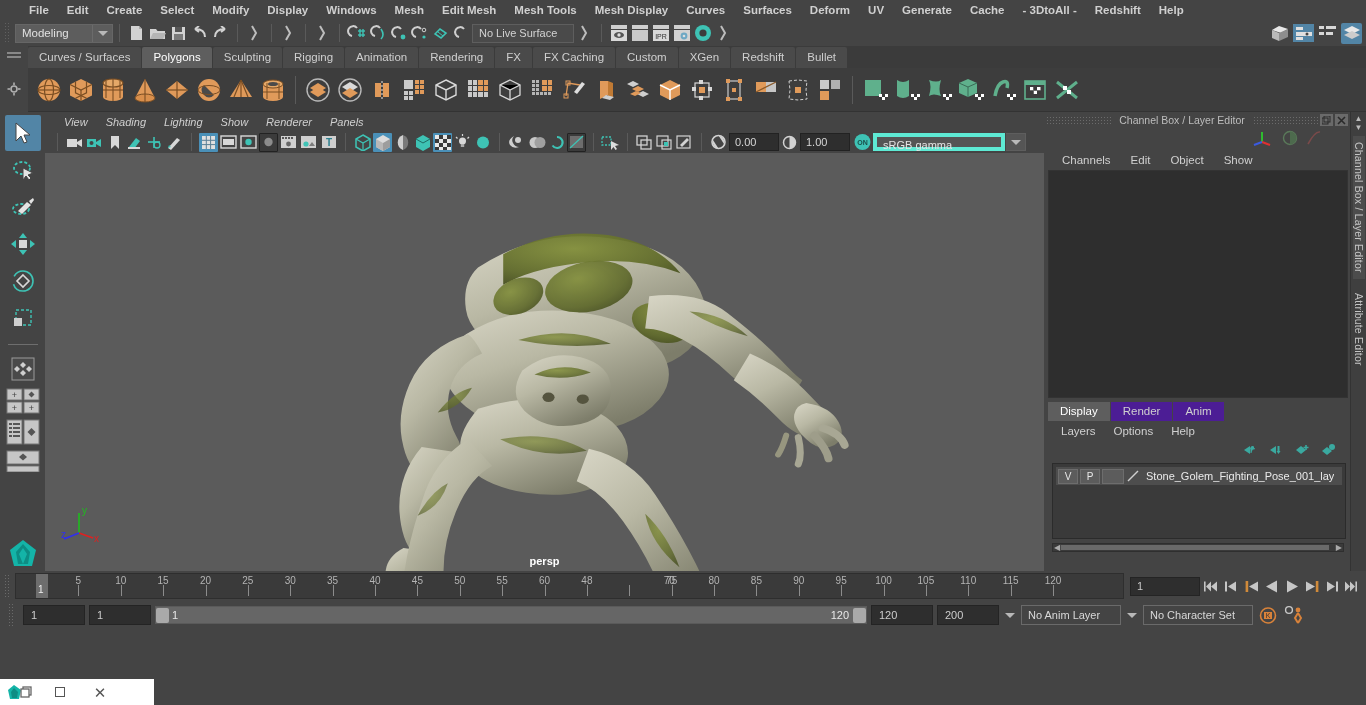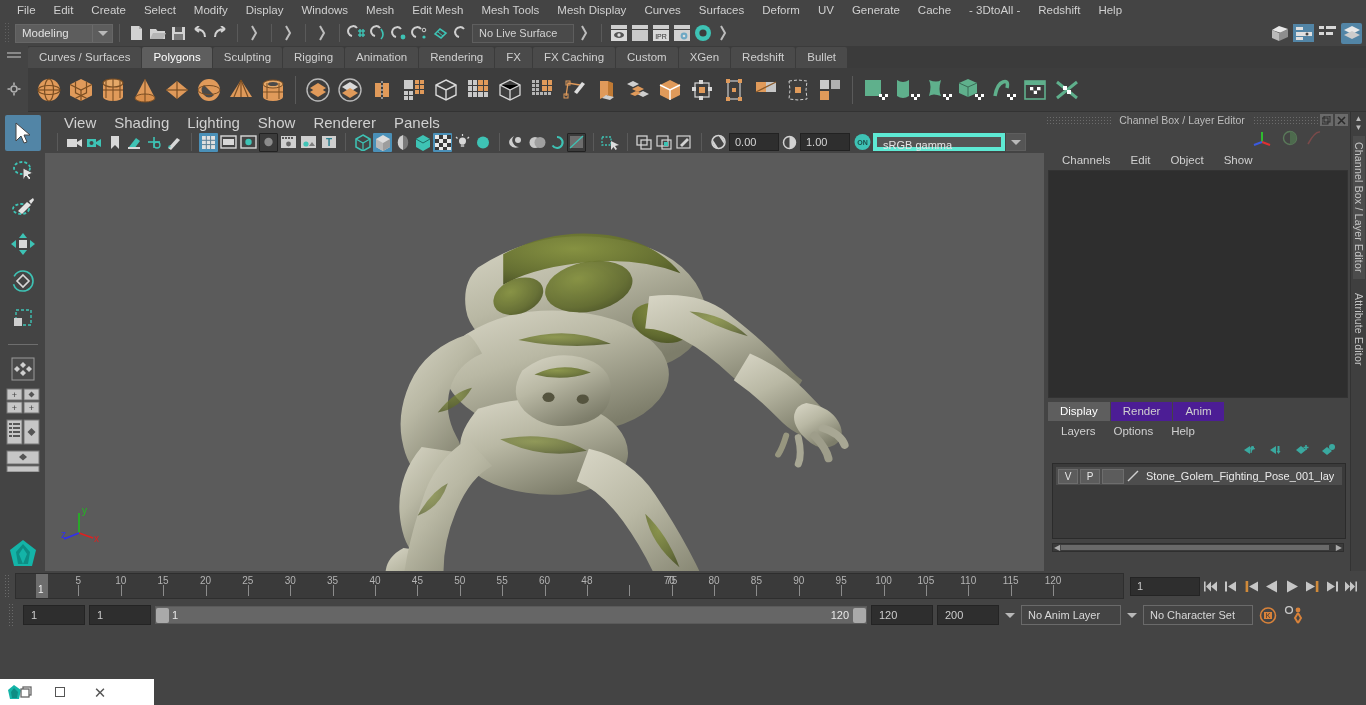--- a/index.html
+++ b/index.html
@@ -6,21 +6,21 @@
   body {
     width:1366px; height:705px; overflow:hidden;
     background:#444444;
     font-family:"Liberation Sans", sans-serif;
     font-size:11px; color:#c8c8c8;
     -webkit-font-smoothing:antialiased;
   }
   .app { position:relative; width:1366px; height:705px; background:#444444; }
 
   
-  .menubar { display:flex; align-items:center; height:20px; background:#444444; padding-left:8px; }
+  .menubar { display:flex; align-items:center; height:20px; background:#444444; padding-left:20px;font-weight:bold; }
   .menubar .mi { padding:0 9px; font-size:11.5px; color:#d0d0d0; line-height:20px; white-space:nowrap; }
 
   
   .statusline { display:flex; align-items:center; height:26px; background:#444444; padding-left:4px; gap:0px; position:relative; }
   .gripdots { width:7px; height:22px; margin-right:4px;
     background-image: radial-gradient(#6a6a6a 40%, transparent 41%);
     background-size:3px 3px; opacity:.75; }
   .menuset { display:flex; align-items:center; width:98px; height:19px; background:#5d5d5d; border:1px solid #666;}
   .menuset .lbl { flex:1; padding-left:6px; font-size:11.5px; color:#e0e0e0; }
   .menuset .arw { width:20px; height:17px; background:#5d5d5d; display:flex; align-items:center; justify-content:center; border-left:1px solid #6b6b6b;}
@@ -50,21 +50,21 @@
   .mainrow { display:flex; height:459px; }
   .toolbox { width:45px; background:#444; display:flex; flex-direction:column; align-items:center; padding-top:3px; }
   .tbi { width:36px; height:36px; margin-bottom:1px; display:flex; align-items:center; justify-content:center; border-radius:2px;}
   .tbi.sel { background:#5285a6; }
   .tbdiv { width:30px; height:1px; background:#6e6e6e; margin:7px 0 6px; }
   .tbq { width:34px; margin-bottom:3px; }
 
   
   .vpcol { flex:1; display:flex; flex-direction:column; background:#444; padding:1px 2px 0 0; }
   .vpmenubar { height:18px; display:flex; align-items:center; background:#444; padding-left:10px; }
-  .vpmenubar .mi { padding:0 9px; font-size:15px; color:#d0d0d0; }
+  .vpmenubar .mi { padding:0 9px; font-size:11px; color:#d0d0d0;font-style:italic; }
   .vptoolbar { height:22px; display:flex; align-items:center; background:#444; padding-left:6px; gap:1px;}
   .vti { width:19px; height:19px; display:flex; align-items:center; justify-content:center; border-radius:1px;}
   .vti.on { background:#4a90b8; }
   .vti.box { border:1px solid #222; background:#3b3b3b;}
   .numfld { width:50px;height:18px;background:#2e2e2e;border:1px solid #222;color:#d6d6d6;font-size:11px;
      line-height:16px; text-align:left; padding-left:5px;}
   .cspace { width:132px;height:18px;background:#555;border:4px solid #5eead4;color:#e4e4e4;font-size:11px;line-height:16px;padding-left:6px;}
   .cspacearw { width:20px;height:18px;background:#555;border:1px solid #5e5e5e;border-left:none;display:flex;align-items:center;justify-content:center;}
   .viewport { flex:1; background:#5b5b5b; position:relative; overflow:hidden; }
   .persp-label { position:absolute; bottom:4px; left:0; right:0; text-align:center; font-size:11px; color:#ffffff; font-weight:bold;}
@@ -1177,20 +1177,21 @@
         <div class="axisgiz">
           <svg width="46" height="46">
             <line x1="18" y1="30" x2="18" y2="10" stroke="#1fbb1f" stroke-width="1.6"></line>
             <text x="21" y="11" font-size="10" fill="#1fbb1f" font-family="Liberation Sans">y</text>
             <line x1="18" y1="30" x2="32" y2="35" stroke="#e02020" stroke-width="1.6"></line>
             <text x="33" y="39" font-size="10" fill="#e02020" font-family="Liberation Sans">x</text>
             <line x1="18" y1="30" x2="3" y2="36" stroke="#3030ee" stroke-width="1.6"></line>
             <text x="0" y="35" font-size="10" fill="#3030ee" font-family="Liberation Sans">z</text>
           </svg>
         </div>
+        <div class="persp-label">persp</div>
       </div>
     </div>
 
     <div class="rightpanel">
       <div class="rpmain">
         <div class="rptitle">
           <div class="dotfill"></div>
           <div class="t">Channel Box / Layer Editor</div>
           <div class="dotfill"></div>
           <div class="winbtn">

